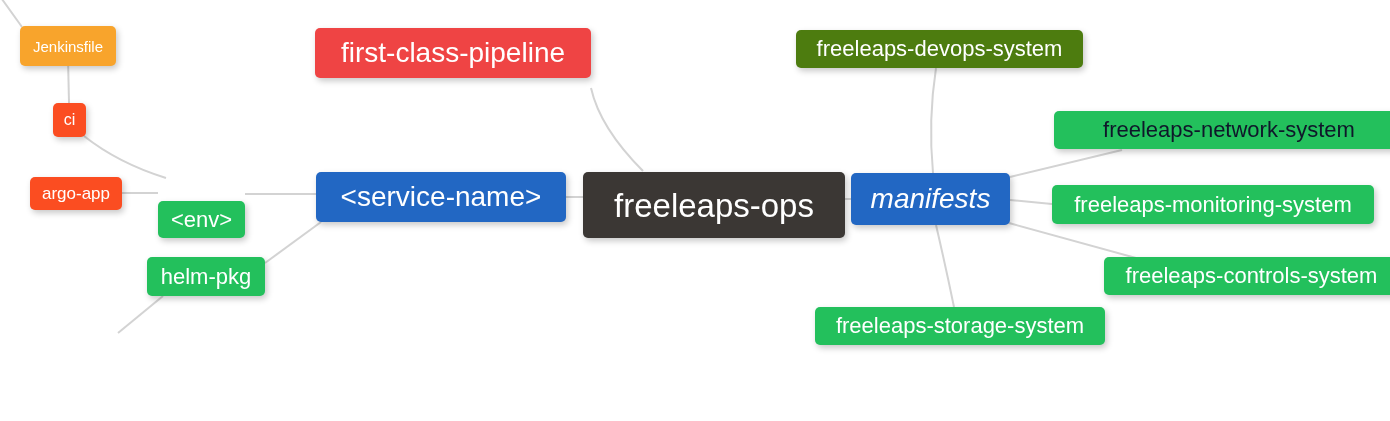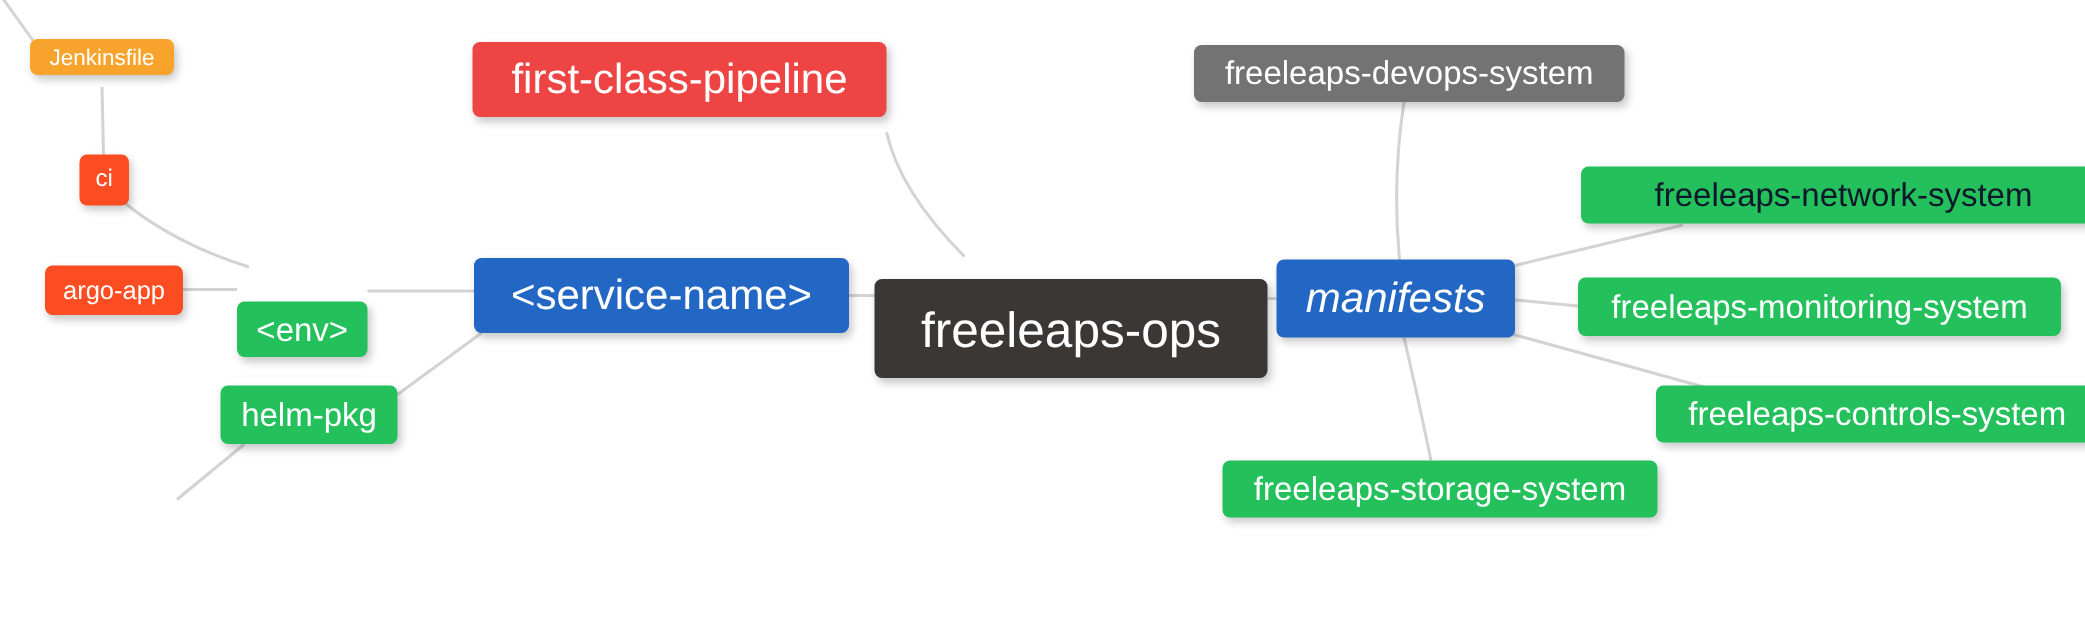--- a/index.html
+++ b/index.html
@@ -50,48 +50,48 @@
       <path d="M 591 88 Q 600 128 643 171" stroke="#D3D3D3"></path>
       <path d="M 566 197 L 583 197" stroke="#D3D3D3"></path>
       <path d="M 845 199 L 851 199" stroke="#D3D3D3"></path>
       <path d="M 933 173 Q 928 120 936 68" stroke="#D3D3D3"></path>
       <path d="M 1010 177 L 1122 150" stroke="#D3D3D3"></path>
       <path d="M 1010 200 L 1052 204" stroke="#D3D3D3"></path>
       <path d="M 1009 223 L 1136 258" stroke="#D3D3D3"></path>
       <path d="M 936 225 Q 946 268 954 307" stroke="#D3D3D3"></path>
     </svg>
 
-<div class="node" style="left: 20px; top: 26px; width: 96px; height: 24px; background: rgb(248, 164, 44); font-size: 15px; color: rgb(255, 255, 255);">
+<div class="node" style="left: 20px; top: 26px; width: 96px; height: 40px; background: rgb(248, 164, 44); font-size: 15px; color: rgb(255, 255, 255);">
       <span>Jenkinsfile</span>
     </div>
     <div class="node" style="left: 53px; top: 103px; width: 33px; height: 34px; background: rgb(251, 77, 33); font-size: 16px; color: rgb(255, 255, 255); align-items: center;">
       <span>ci</span>
     </div>
     <div class="node" style="left: 30px; top: 177px; width: 92px; height: 33px; background: rgb(251, 77, 33); font-size: 17px; color: rgb(255, 255, 255);">
       <span>argo-app</span>
     </div>
     <div class="node" style="left: 158px; top: 177px; width: 87px; height: 37px; background: rgb(35, 192, 92); font-size: 22px; color: rgb(255, 255, 255); margin-top: 24px;">
       <span>&lt;env&gt;</span>
     </div>
     <div class="node" style="left: 147px; top: 257px; width: 118px; height: 39px; background: rgb(35, 192, 92); font-size: 22px; color: rgb(255, 255, 255);">
       <span>helm-pkg</span>
     </div>
     <div class="node" style="left: 315px; top: 28px; width: 276px; height: 50px; background: #ef4444; font-size: 28px; color: rgb(255, 255, 255);">
       <span>first-class-pipeline</span>
     </div>
     <div class="node" style="left: 316px; top: 172px; width: 250px; height: 50px; background: rgb(34, 103, 195); font-size: 28px; color: rgb(255, 255, 255); text-align: right;">
       <span>&lt;service-name&gt;</span>
     </div>
-    <div class="node" style="left: 583px; top: 172px; width: 262px; height: 66px; background: rgb(59, 55, 52); font-size: 33px; color: rgb(255, 255, 255); margin-top: 14px;">
+    <div class="node" style="left: 583px; top: 172px; width: 262px; height: 66px; background: rgb(59, 55, 52); font-size: 33px; color: rgb(255, 255, 255);">
       <span>freeleaps-ops</span>
     </div>
     <div class="node" style="left: 851px; top: 173px; width: 159px; height: 52px; background: rgb(34, 103, 195); font-size: 28px; color: rgb(255, 255, 255); font-style: italic;">
       <span>manifests</span>
     </div>
-    <div class="node" style="left: 796px; top: 30px; width: 287px; height: 38px; background: #737373; font-size: 22px; color: rgb(255, 255, 255);">
+    <div class="node" style="left: 796px; top: 30px; width: 287px; height: 38px; background: #4d7c0f; font-size: 22px; color: rgb(255, 255, 255);">
       <span>freeleaps-devops-system</span>
     </div>
     <div class="node" style="left: 1054px; top: 111px; width: 350px; height: 38px; background: rgb(35, 192, 92); font-size: 22px; color: #0f172a;">
       <span>freeleaps-network-system</span>
     </div>
     <div class="node" style="left: 1052px; top: 185px; width: 322px; height: 39px; background: rgb(35, 192, 92); font-size: 22px; color: rgb(255, 255, 255);">
       <span>freeleaps-monitoring-system</span>
     </div>
     <div class="node" style="left: 1060px; top: 257px; width: 295px; height: 38px; background: rgb(35, 192, 92); font-size: 22px; color: rgb(255, 255, 255); margin-left: 44px;">
       <span>freeleaps-controls-system</span>

